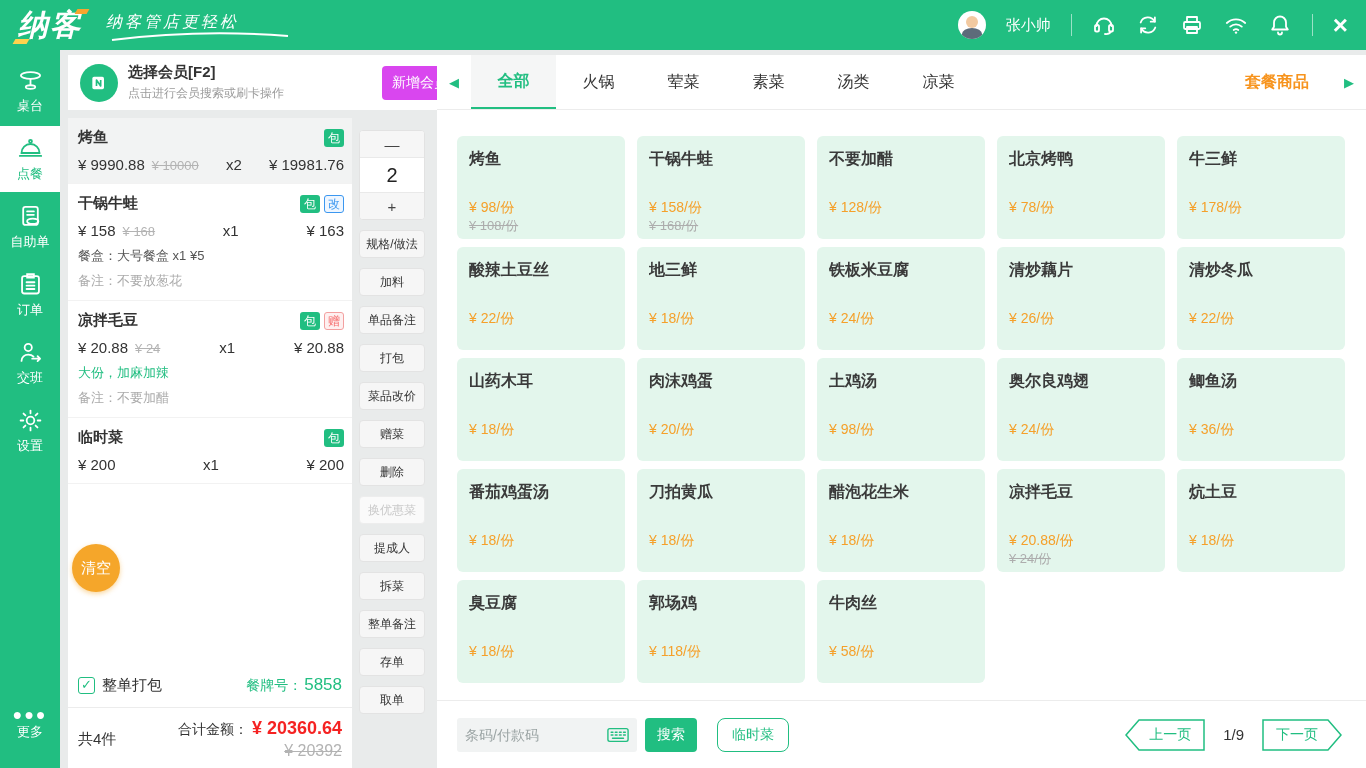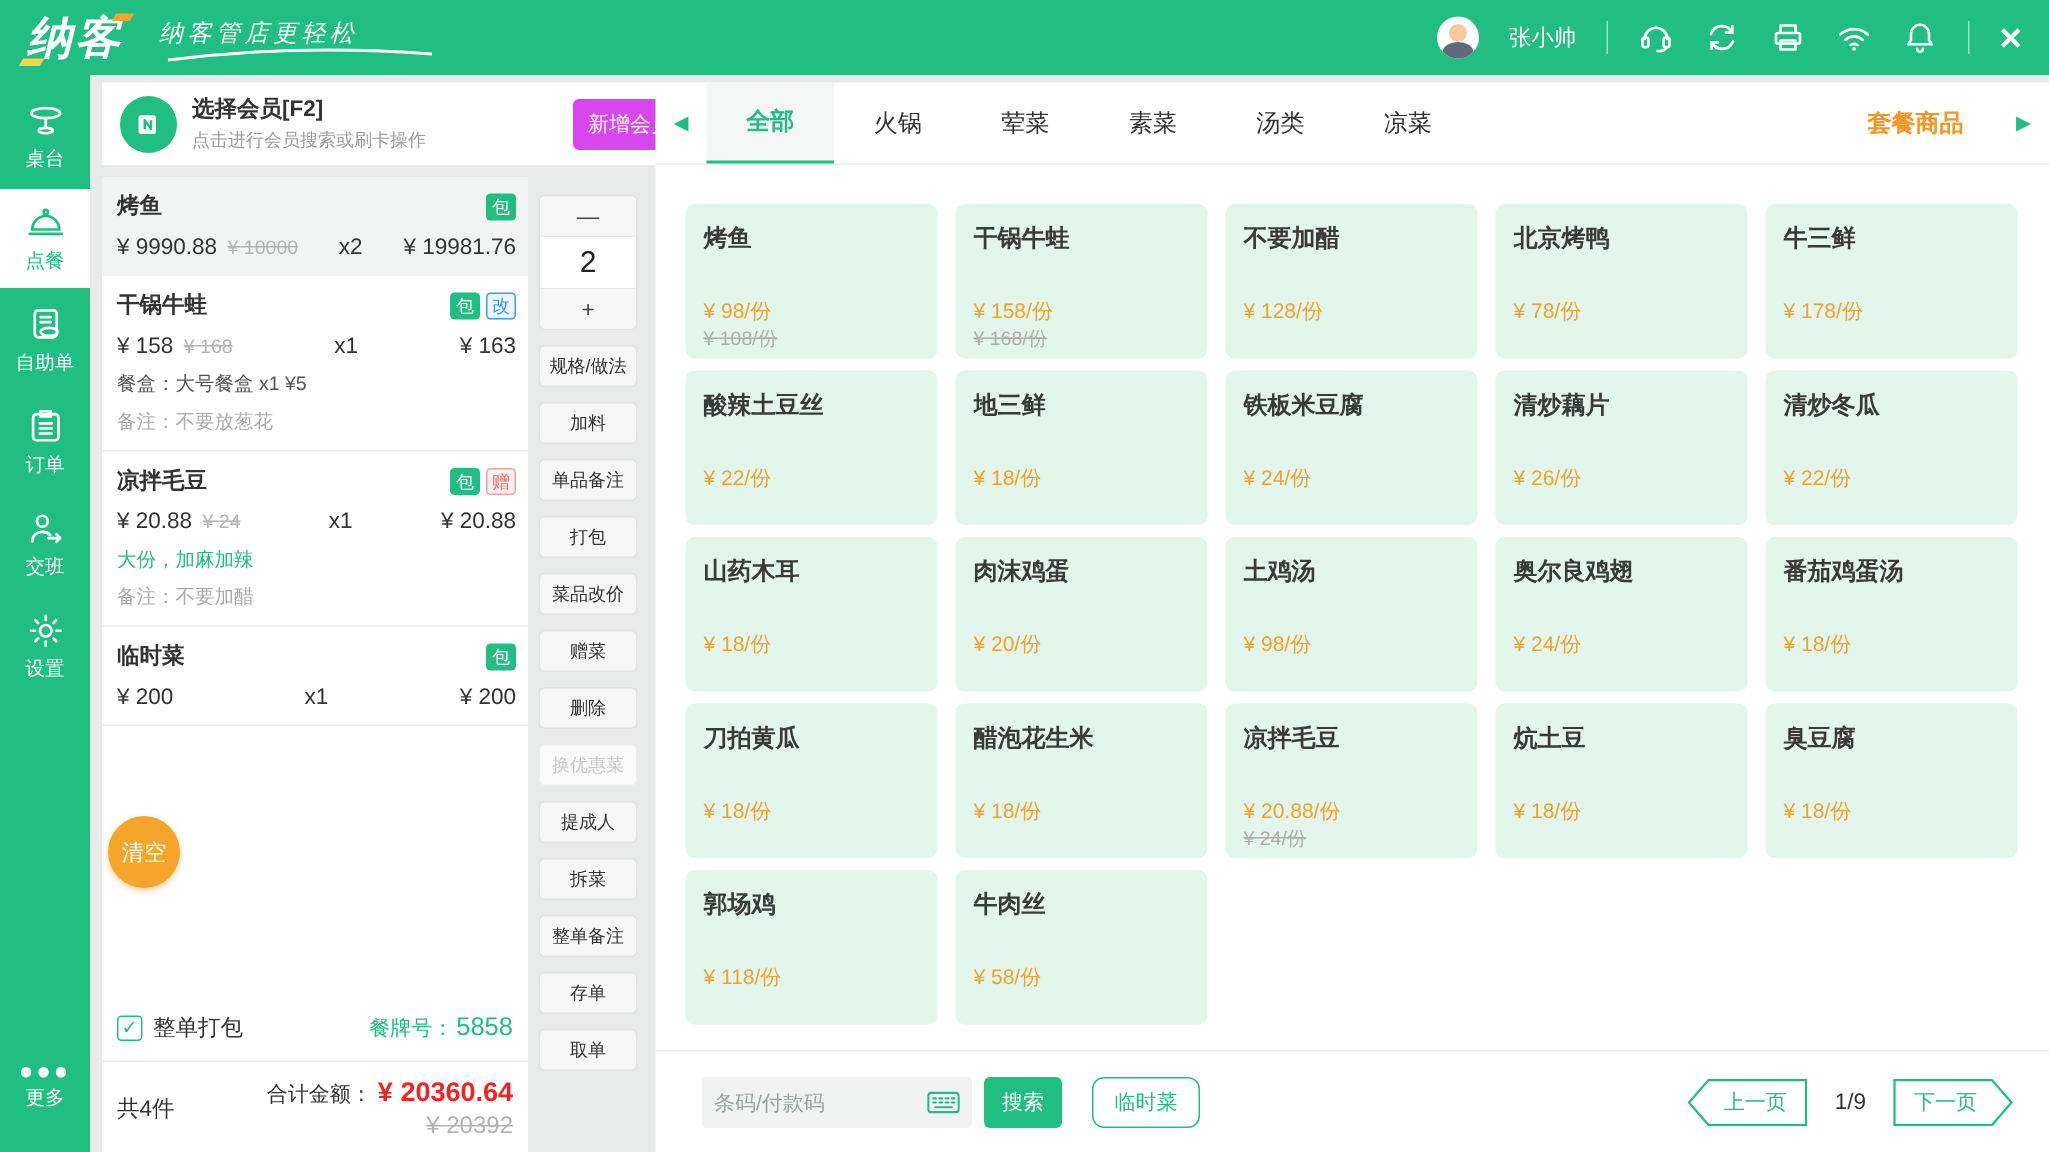--- a/index.html
+++ b/index.html
@@ -95,21 +95,21 @@
   
   .menu-area { position:absolute; left:437px; top:110px; width:929px; height:590px; background:#fff; }
   .menu-grid { display:grid; grid-template-columns:repeat(5,168px); grid-auto-rows:103px; column-gap:12px; row-gap:8px; padding:26px 0 0 20px; }
   .card { background:#e3f6ec; border-radius:6px; padding:13px 12px 6px; display:flex; flex-direction:column; cursor:pointer; }
   .card-name { font-size:16px; font-weight:bold; color:#3a3a3a; white-space:nowrap; overflow:hidden; }
   .card-price { margin-top:auto; font-size:14px; color:#f5a02a; }
   .card-orig { height:16px; font-size:13px; color:#adadad; text-decoration:line-through; }
 
   
   .bottombar { position:absolute; left:437px; top:700px; width:929px; height:68px; background:#fff; border-top:1px solid #ececec; display:flex; align-items:center; padding:0 24px 0 20px; }
-  .scan-wrap { width:180px; height:34px; background:#f1f3f3; border-radius:3px; display:flex; align-items:center; padding:0 8px;margin-left:11px; }
+  .scan-wrap { width:180px; height:34px; background:#f1f3f3; border-radius:3px; display:flex; align-items:center; padding:0 8px; }
   .scan-input { flex:1; min-width:0; border:none; outline:none; background:transparent; font-size:14px; color:#333; font-family:inherit; }
   .scan-input::placeholder { color:#9aa3a3; }
   .kb-icon { flex:none; width:22px; height:16px; color:#21be81; }
   .search-btn { margin-left:8px; width:52px; height:34px; background:#21be81; color:#fff; border:none; border-radius:4px; font-size:14px; cursor:pointer; }
   .temp-btn { margin-left:20px; height:34px; padding:0 14px; background:#fff; color:#21be81; border:1px solid #21be81; border-radius:8px; font-size:14px; cursor:pointer; }
   .pager { margin-left:auto; display:flex; align-items:center; gap:18px; }
   .pg-btn { position:relative; width:80px; height:32px; cursor:pointer; }
   .pg-btn svg { position:absolute; inset:0; }
   .pg-btn span { position:absolute; inset:0; display:flex; align-items:center; justify-content:center; color:#21be81; font-size:14px; }
   .pg-btn.prev span { padding-left:10px; }
@@ -441,20 +441,25 @@
         <div class="card-name">土鸡汤</div>
         <div class="card-price">¥ 98/份</div>
         <div class="card-orig"></div>
       </div>
     <div class="card">
         <div class="card-name">奥尔良鸡翅</div>
         <div class="card-price">¥ 24/份</div>
         <div class="card-orig"></div>
       </div>
     <div class="card">
+        <div class="card-name">鲫鱼汤</div>
+        <div class="card-price">¥ 36/份</div>
+        <div class="card-orig"></div>
+      </div>
+    <div class="card">
         <div class="card-name">番茄鸡蛋汤</div>
         <div class="card-price">¥ 18/份</div>
         <div class="card-orig"></div>
       </div>
     <div class="card">
         <div class="card-name">刀拍黄瓜</div>
         <div class="card-price">¥ 18/份</div>
         <div class="card-orig"></div>
       </div>
     <div class="card">

